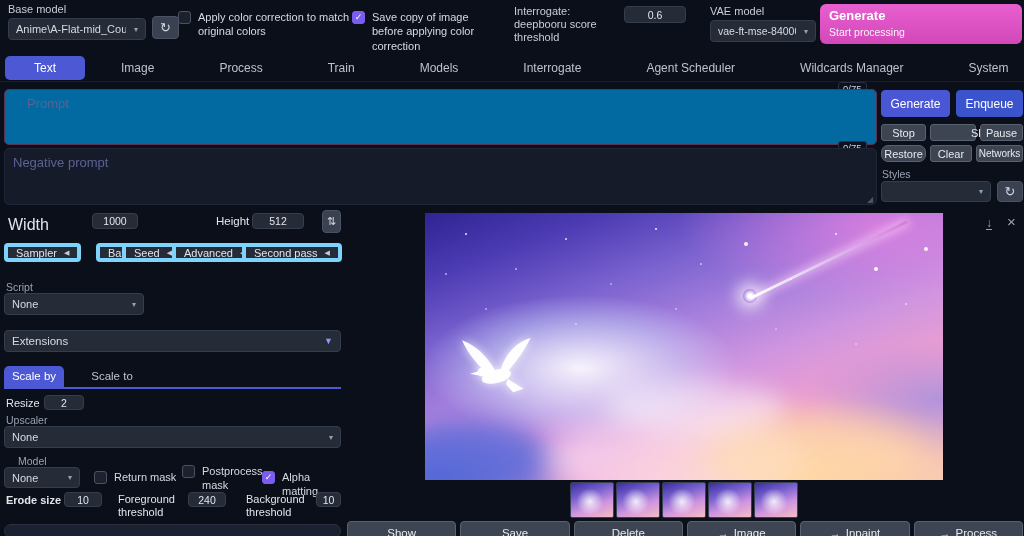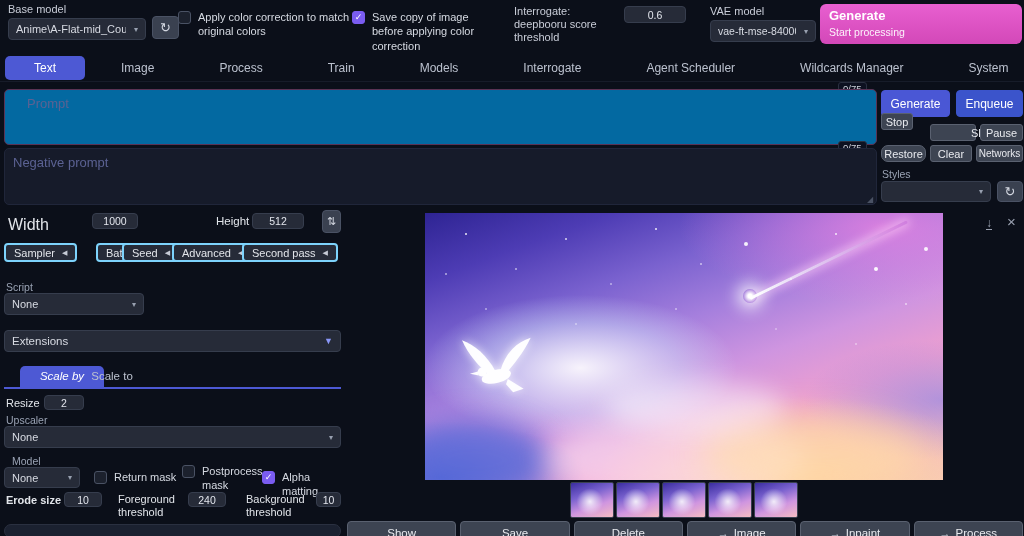--- a/index.html
+++ b/index.html
@@ -43,21 +43,21 @@
 
   .tabbar { position:absolute; left:0; top:55px; width:1024px; height:27px; display:flex; align-items:center;
             padding-left:5px; gap:7px; border-bottom:1px solid #171c29; }
   .tab { padding:5px 29px; font-size:12px; color:#bcc2cf; border-radius:5px; cursor:pointer; white-space:nowrap; }
   .tab.active { background:#4d59d4; color:#fff; }
 
   .counter { position:absolute; font-size:9.5px; color:#d0d4dd; background:#0d1120; border:1px solid #2a3040;
              border-radius:3px; padding:0 4px; line-height:12px; }
   .grip { position:absolute; font-size:8px; color:#4a5264; pointer-events:none; }
 
-  .acc-pill { position:absolute; height:19px; background:#262b38; border:2px solid #7dd3fc; border-radius:4px;
+  .acc-pill { position:absolute; height:19px; background:#262b38; border:4px solid #7dd3fc; border-radius:4px;
               display:flex; align-items:center; gap:7px; padding:0 8px; font-size:11px; color:#e2e5ea; cursor:pointer; }
   .acc-caret { font-size:7px; color:#c6cbd6; }
 
   .subtab { position:absolute; height:21px; line-height:21px; font-size:11.5px; color:#bcc2cf; text-align:center; cursor:pointer; }
   .subtab.active { background:#4d59d4; color:#fff; border-radius:5px 5px 0 0; }
 
   
   .artwork { position:absolute; left:425px; top:213px; width:518px; height:267px; overflow:hidden; cursor:pointer;
     background:
       radial-gradient(ellipse 42% 38% at 30% 58%, rgba(255,255,255,.9), rgba(215,240,255,.4) 45%, rgba(215,240,255,0) 72%),
@@ -154,21 +154,21 @@
   <span class="counter" style="left:838px; top:82px;">0/75</span>
   <textarea class="abs" style="left: 4px; top: 89px; width: 873px; height: 56px; background: #0369a1; border: 1px solid rgb(90, 51, 84); border-radius: 5px; padding: 6px 22px; color: rgb(229, 231, 235); font-size: 13px;" placeholder="Prompt"></textarea>
 
   <span class="counter" style="left:838px; top:141px;">0/75</span>
   <textarea class="abs" style="left: 4px; top: 148px; width: 873px; height: 57px; background: rgb(22, 27, 42); border: 1px solid rgb(32, 38, 58); border-radius: 5px; padding: 6px 8px; color: rgb(229, 231, 235); font-size: 13px;" placeholder="Negative prompt"></textarea>
   <span class="grip" style="left:867px; top:195px;">◢</span>
 
   <button class="btn-primary abs" style="left:881px; top:90px; width:69px; height:27px;">Generate</button>
   <button class="btn-primary abs" style="left:956px; top:90px; width:67px; height:27px; background:#3b54cb; border-color:#3b54cb;">Enqueue</button>
 
-  <button class="btn-dark abs" style="left:881px; top:113px; width:32px; height:17px;">Stop</button>
+  <button class="btn-dark abs" style="left:881px; top:124px; width:45px; height:17px;">Stop</button>
   <button class="btn-dark abs" style="left:930px; top:124px; width:46px; height:17px;padding-left:40px;">Skip</button>
   <button class="btn-dark abs" style="left:980px; top:124px; width:43px; height:17px;">Pause</button>
 
   <button class="btn-dark abs" style="left:881px; top:145px; width:45px; height:17px;border-radius:7px;">Restore</button>
   <button class="btn-dark abs" style="left:930px; top:145px; width:42px; height:17px;">Clear</button>
   <button class="btn-dark abs" style="left:976px; top:145px; width:47px; height:17px; font-size:10px;">Networks</button>
 
   <span class="lbl dim abs" style="left:882px; top:168px;">Styles</span>
   <div class="dropdown abs" style="left:881px; top:181px; width:110px; height:21px;">
     <span class="dd-value"></span>
@@ -211,34 +211,34 @@
   <div class="dropdown abs" style="left:4px; top:293px; width:140px; height:22px;">
     <span class="dd-value">None</span>
     <span class="dd-caret">▾</span>
   </div>
 
   <div class="dropdown abs" style="left:4px; top:330px; width:337px; height:22px; font-size:11.5px;">
     <span class="dd-value">Extensions</span>
     <span class="dd-caret" style="color:#8a97f8; font-size:9px;">▼</span>
   </div>
 
-  <div class="subtab active" style="left:20px; top:366px; width:84px;font-style:italic;">Scale by</div>
+  <div class="subtab active" style="left:4px; top:366px; width:60px;">Scale by</div>
   <div class="subtab" style="left:78px; top:366px; width:68px;">Scale to</div>
   <div class="abs" style="left:4px; top:387px; width:337px; height:2px; background:#4d59d4;"></div>
 
   <span class="lbl abs" style="left:6px; top:397px; color:#e2e5ea;">Resize</span>
   <input class="num-input abs" style="left: 44px; top: 395px; width: 40px; height: 15px;" value="2">
 
   <span class="lbl dim abs" style="left:6px; top:414px;">Upscaler</span>
   <div class="dropdown abs" style="left:4px; top:426px; width:337px; height:22px;">
     <span class="dd-value">None</span>
     <span class="dd-caret">▾</span>
   </div>
 
-  <span class="lbl dim abs" style="left:12px; top:455px;">Model</span>
+  <span class="lbl dim abs" style="left:18px; top:455px;">Model</span>
   <div class="dropdown abs" style="left:4px; top:467px; width:76px; height:21px;">
     <span class="dd-value">None</span>
     <span class="dd-caret">▾</span>
   </div>
 
   <label class="checkbox abs" style="left:94px; top:470px; width:86px;">
     <span class="box"></span>
     <span>Return mask</span>
   </label>
   <label class="checkbox abs" style="left:182px; top:464px; width:76px;">

